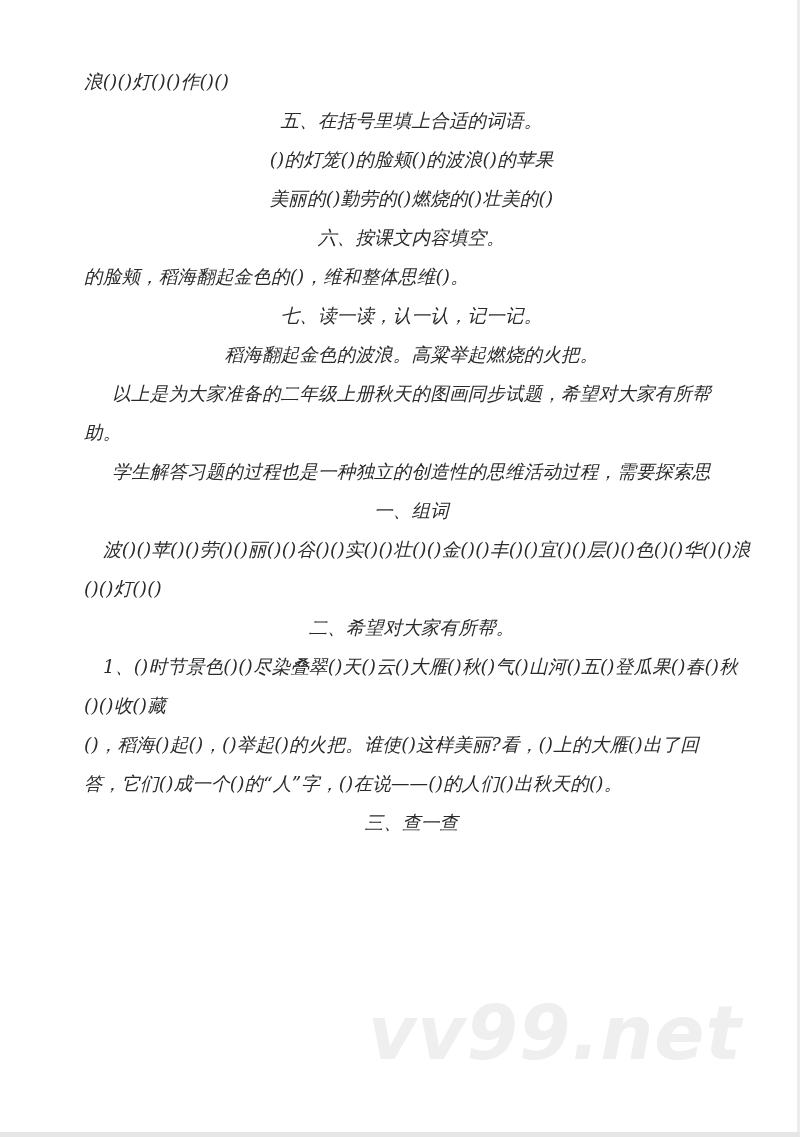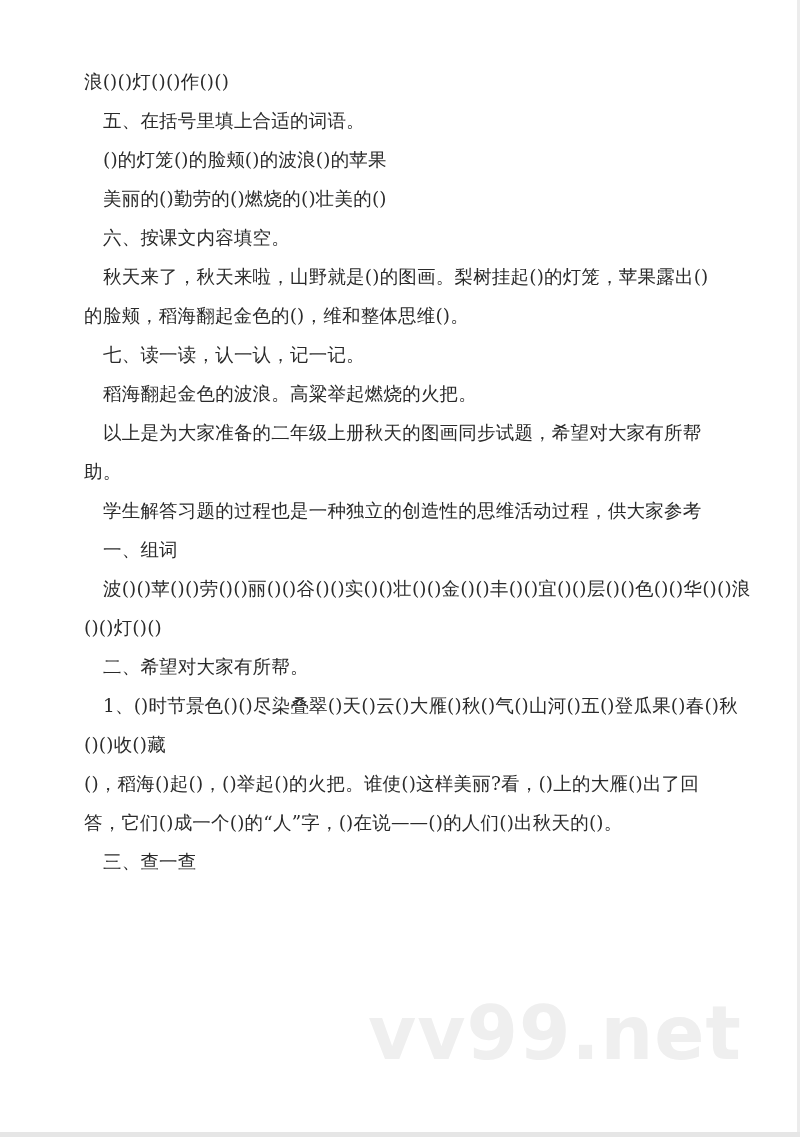--- a/index.html
+++ b/index.html
@@ -16,20 +16,21 @@
       color: #2a2a2a;
     }
     .page {
       position: absolute;
       left: 0;
       top: 0;
       width: 797px;
       height: 1132px;
       background: #ffffff;
       border-right: 3px solid #ececec;
+      font-style: italic;
     }
     .bottom-band {
       position: absolute;
       left: 0;
       top: 1132px;
       width: 800px;
       height: 5px;
       background: #e6e6e6;
     }
     .content {
@@ -39,21 +40,21 @@
       width: 636px;
     }
     .line {
       font-size: 18.5px;
       line-height: 39px;
       height: 39px;
       white-space: nowrap;
       overflow: visible;
       letter-spacing: 0.2px;
     }
-    .indent { padding-left: 19px; }
+    .indent { padding-left: 19px; text-align: center; }
     .watermark {
       position: absolute;
       left: 368px;
       top: 990px;
       font-family: "DejaVu Sans", "Liberation Sans", sans-serif;
       font-weight: bold;
       font-size: 74px;
       color: #efefef;
       letter-spacing: 1px;
       user-select: none;
@@ -62,27 +63,26 @@
 </head>
 <body>
 
 <div class="page">
   <div class="content" id="content">
     <div class="line">浪()()灯()()作()()</div>
     <div class="line indent">五、在括号里填上合适的词语。</div>
     <div class="line indent">()的灯笼()的脸颊()的波浪()的苹果</div>
     <div class="line indent">美丽的()勤劳的()燃烧的()壮美的()</div>
     <div class="line indent">六、按课文内容填空。</div>
-    <div class="line indent">秋天来了，秋天来啦，山野就是()的图画。梨树挂起()的灯笼，苹果露出()</div>
     <div class="line">的脸颊，稻海翻起金色的()，维和整体思维()。</div>
     <div class="line indent">七、读一读，认一认，记一记。</div>
     <div class="line indent">稻海翻起金色的波浪。高粱举起燃烧的火把。</div>
     <div class="line indent">以上是为大家准备的二年级上册秋天的图画同步试题，希望对大家有所帮</div>
     <div class="line">助。</div>
-    <div class="line indent">学生解答习题的过程也是一种独立的创造性的思维活动过程，供大家参考</div>
+    <div class="line indent">学生解答习题的过程也是一种独立的创造性的思维活动过程，需要探索思</div>
     <div class="line indent">一、组词</div>
     <div class="line indent">波()()苹()()劳()()丽()()谷()()实()()壮()()金()()丰()()宜()()层()()色()()华()()浪</div>
     <div class="line">()()灯()()</div>
     <div class="line indent">二、希望对大家有所帮。</div>
     <div class="line indent">1、()时节景色()()尽染叠翠()天()云()大雁()秋()气()山河()五()登瓜果()春()秋</div>
     <div class="line">()()收()藏</div>
     <div class="line">()，稻海()起()，()举起()的火把。谁使()这样美丽?看，()上的大雁()出了回</div>
     <div class="line">答，它们()成一个()的“人”字，()在说——()的人们()出秋天的()。</div>
     <div class="line indent">三、查一查</div>
   </div>

